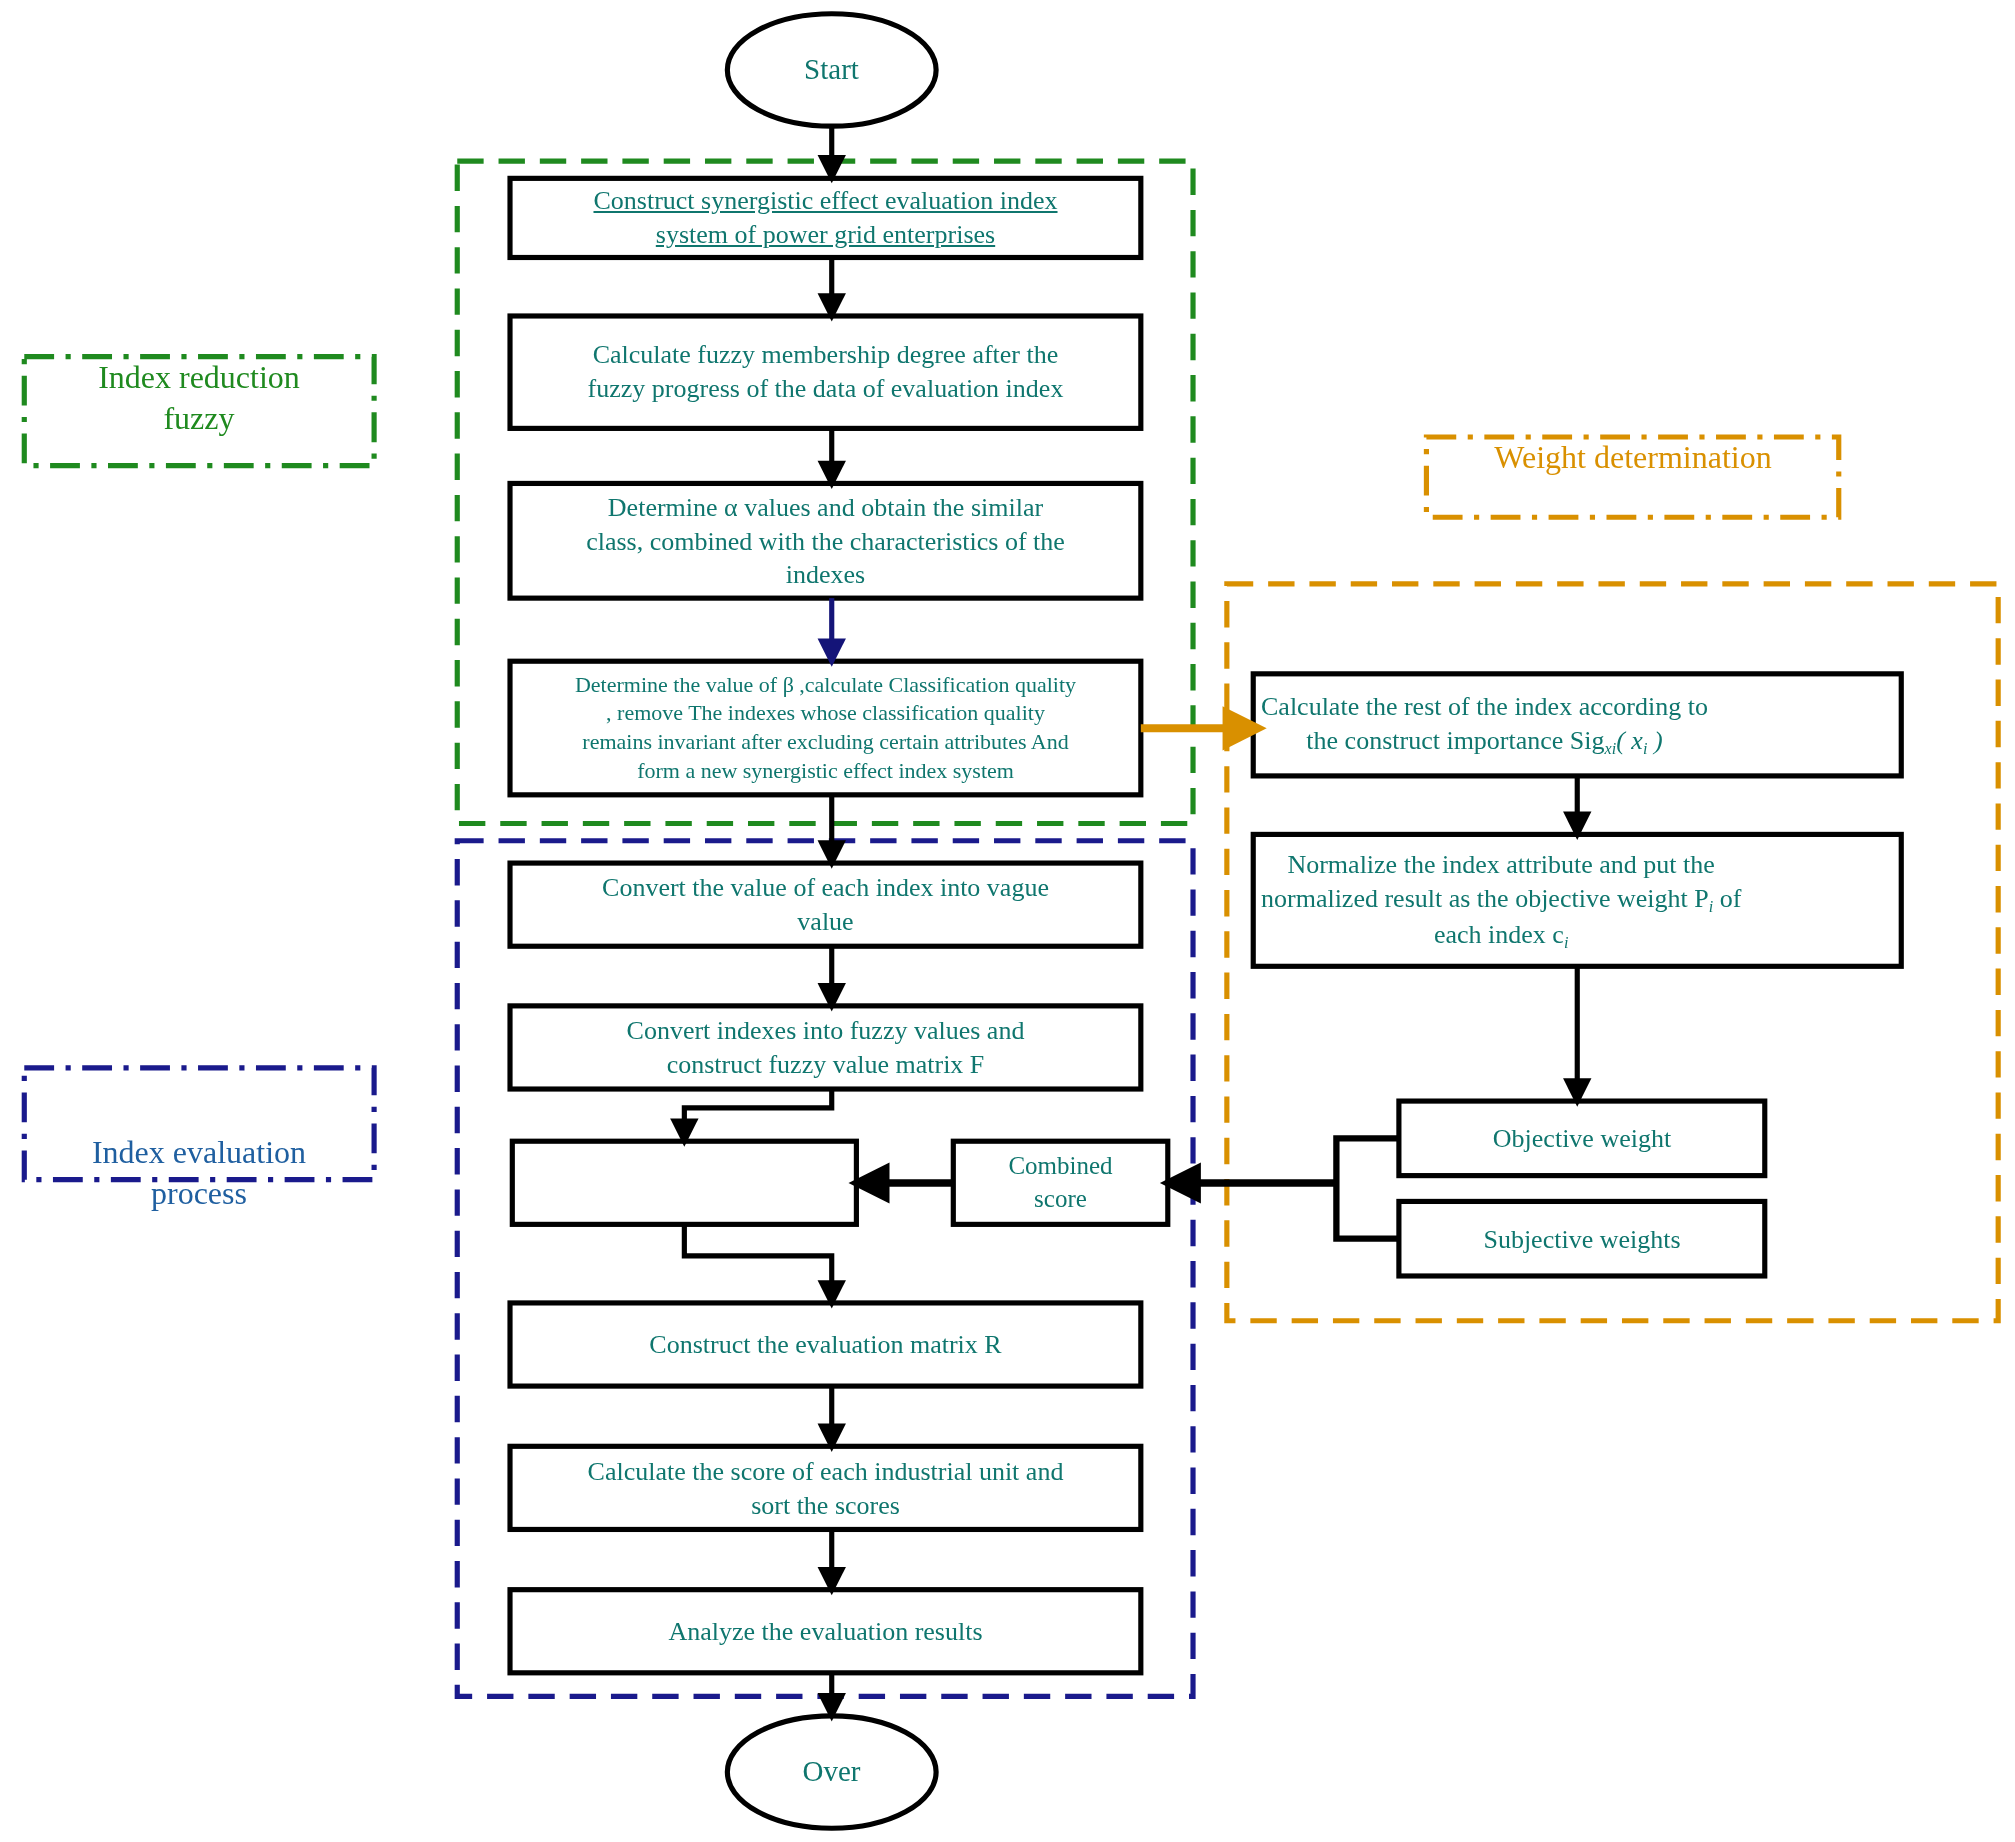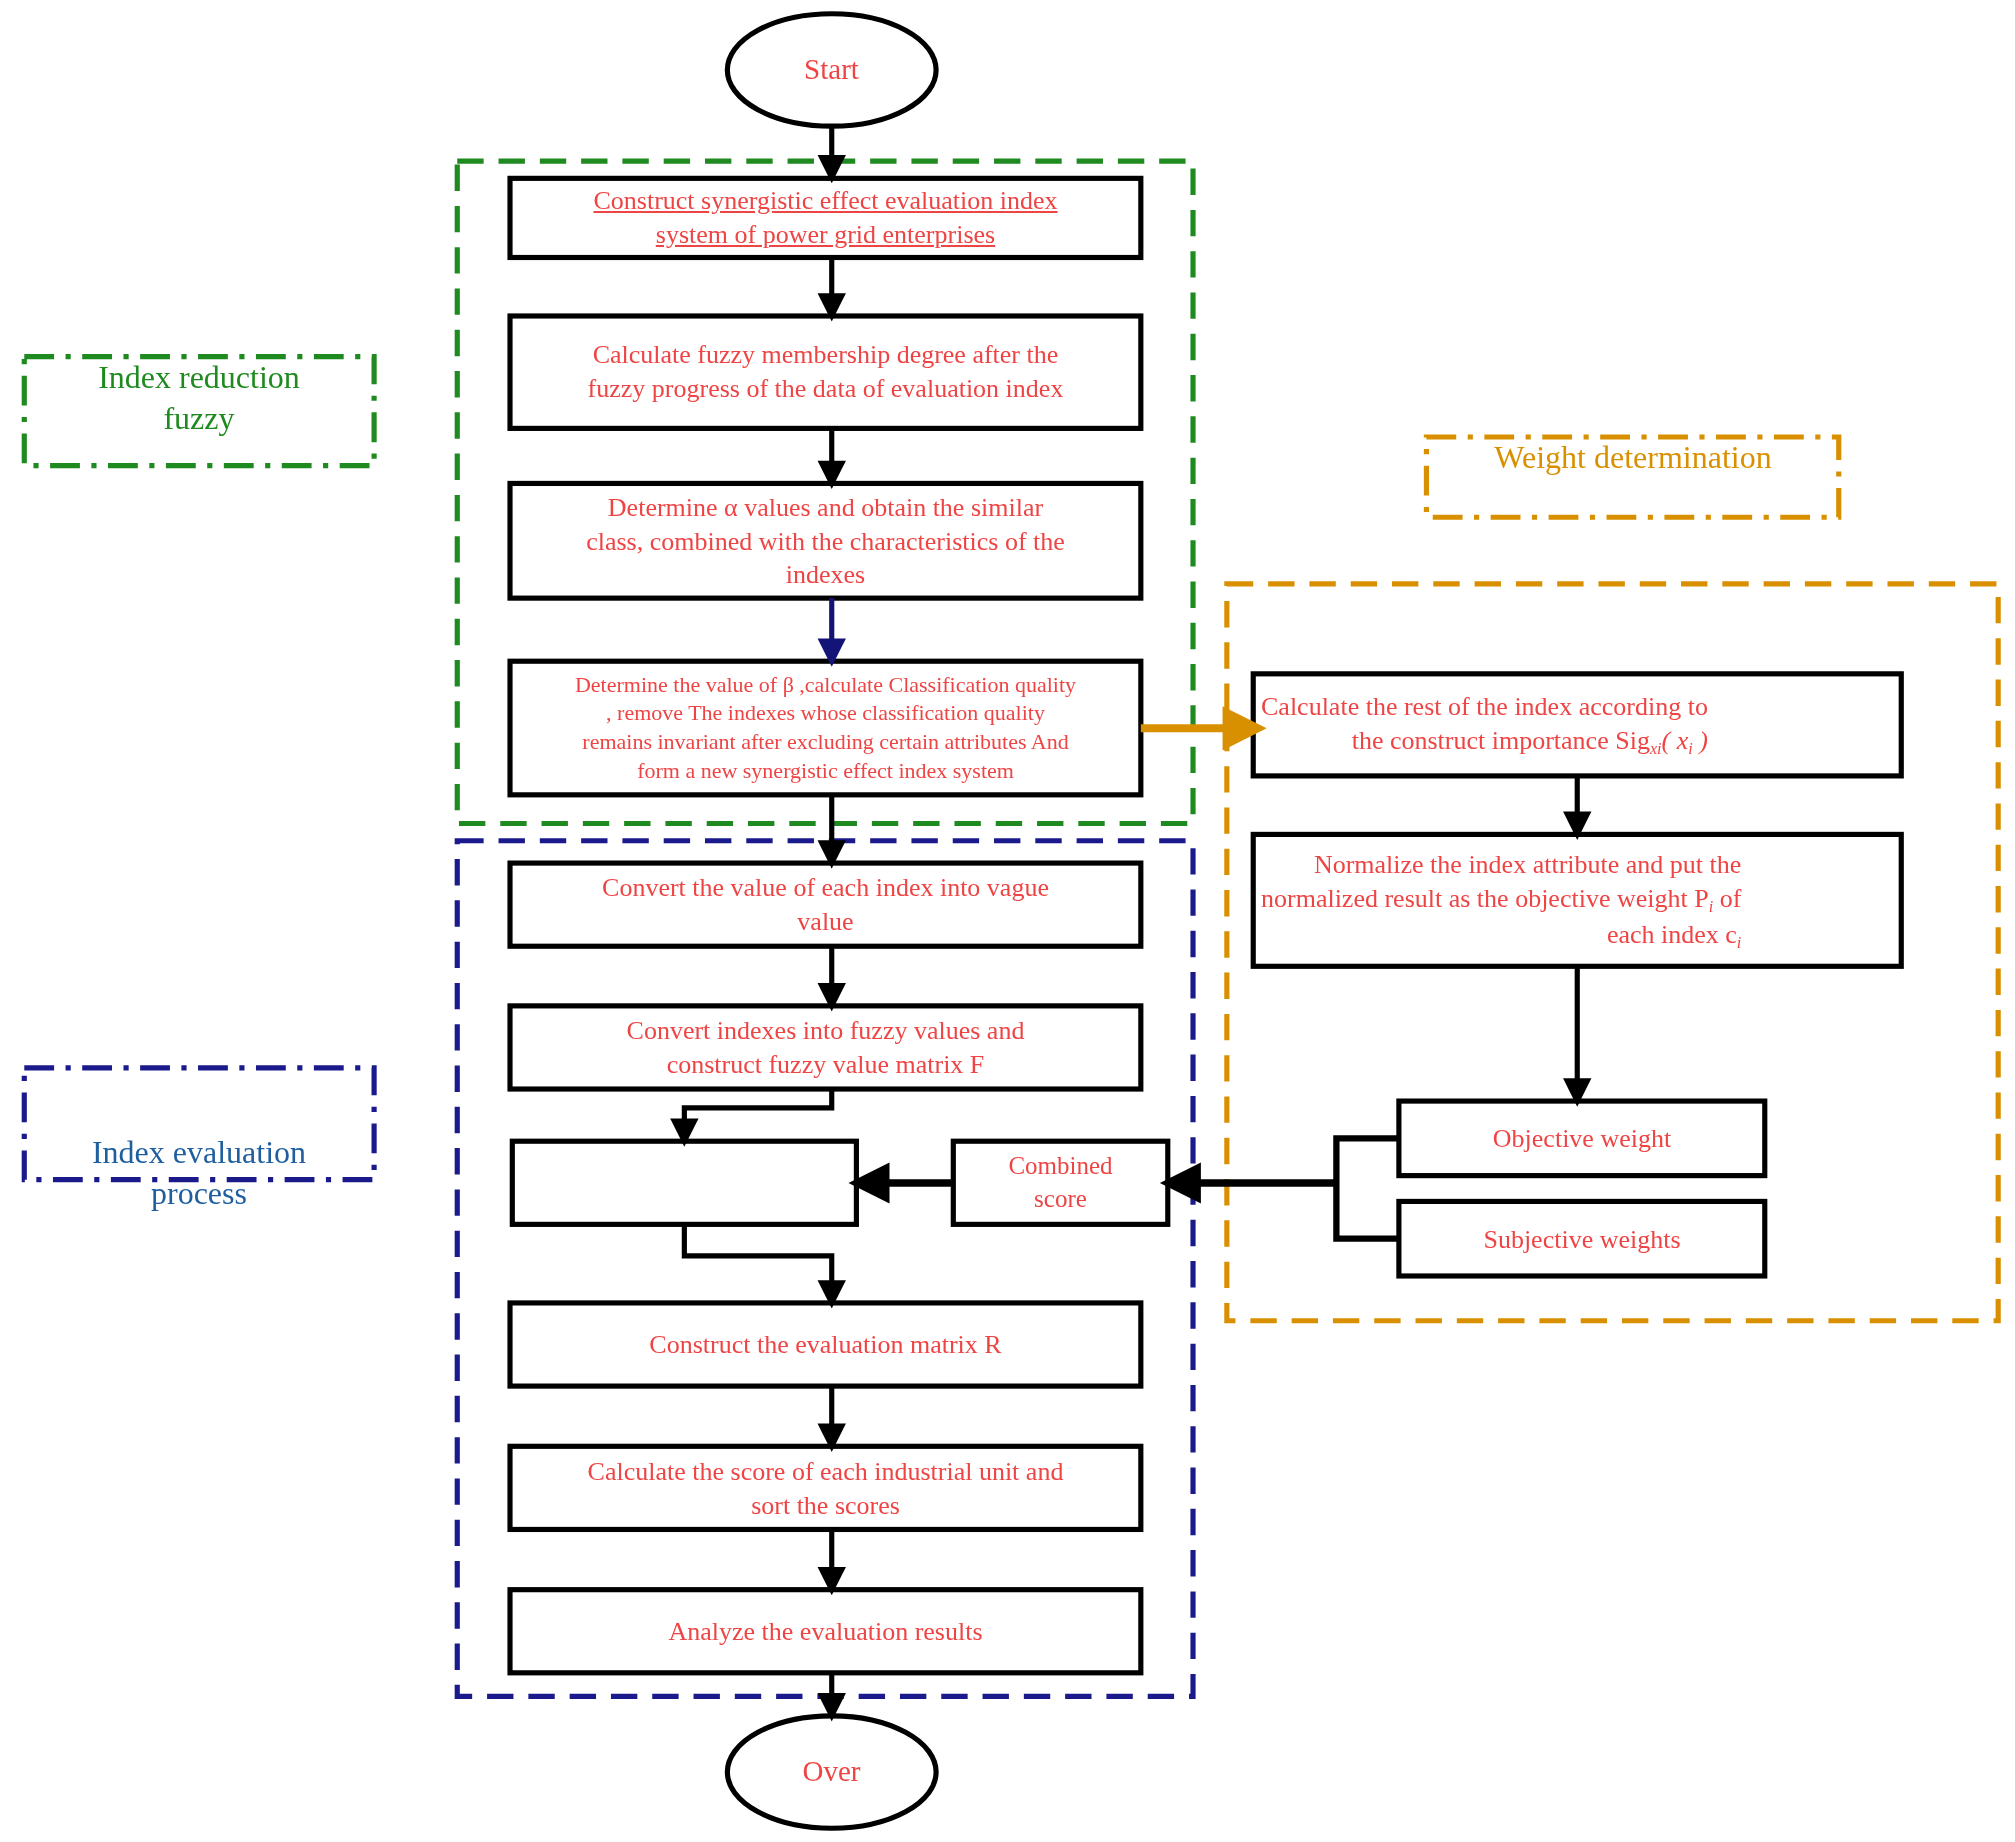--- a/index.html
+++ b/index.html
@@ -3,22 +3,22 @@
 <meta charset="utf-8">
 <style>
   html,body{margin:0;padding:0;background:#ffffff;}
   body{width:2015px;height:1842px;position:relative;
        font-family:"Liberation Serif","DejaVu Serif",serif;}
   #stage{position:relative;width:2015px;height:1842px;overflow:hidden;background:#fff;}
   svg.layer{position:absolute;left:0;top:0;width:2015px;height:1842px;}
 
   
   .node{position:absolute;display:flex;align-items:center;justify-content:center;
-        text-align:center;color:#ef4444;line-height:1.30;box-sizing:border-box;}
-  .node.left{justify-content:flex-start;text-align:right;}
+        text-align:center;color:#0f766e;line-height:1.30;box-sizing:border-box;}
+  .node.left{justify-content:flex-start;text-align:center;}
   .np{margin:0;padding:0 8px;}
   .t50{font-size:29px;}
   .t46{font-size:26px;}
   .t44{font-size:25px;}
   .t41{font-size:23.5px;}
   .t38{font-size:22px;}
 
   
   .legend{position:absolute;display:flex;justify-content:center;
           text-align:center;box-sizing:border-box;line-height:1.28;}

